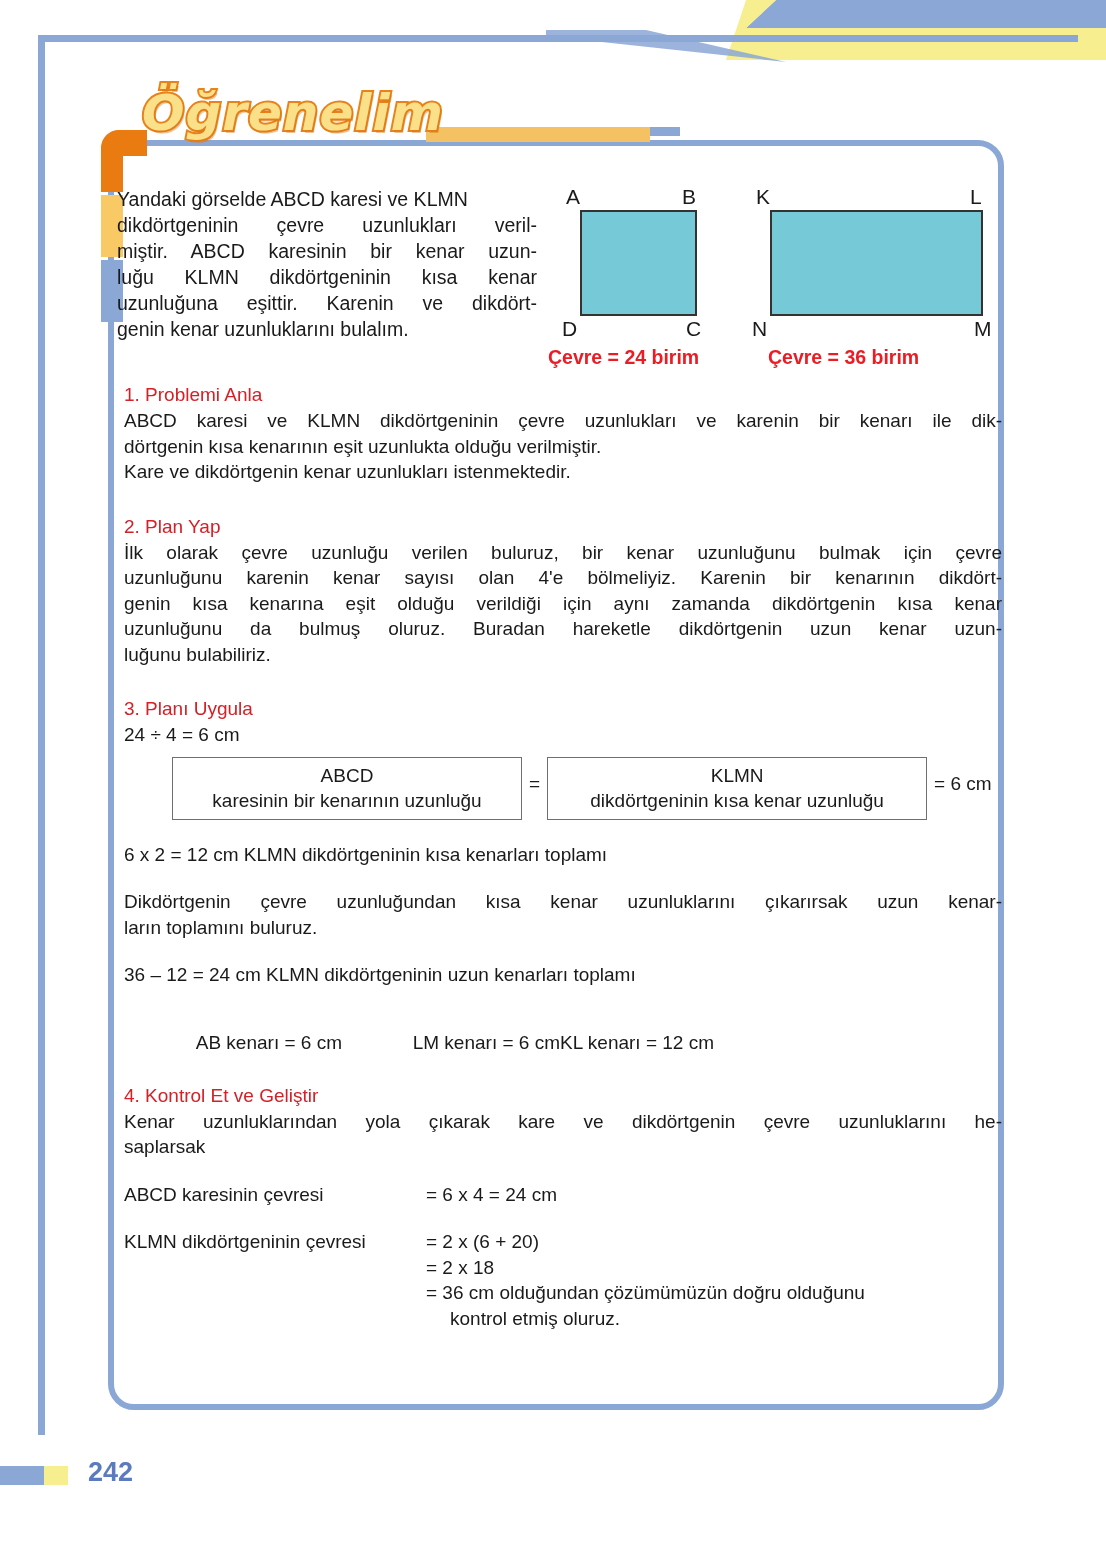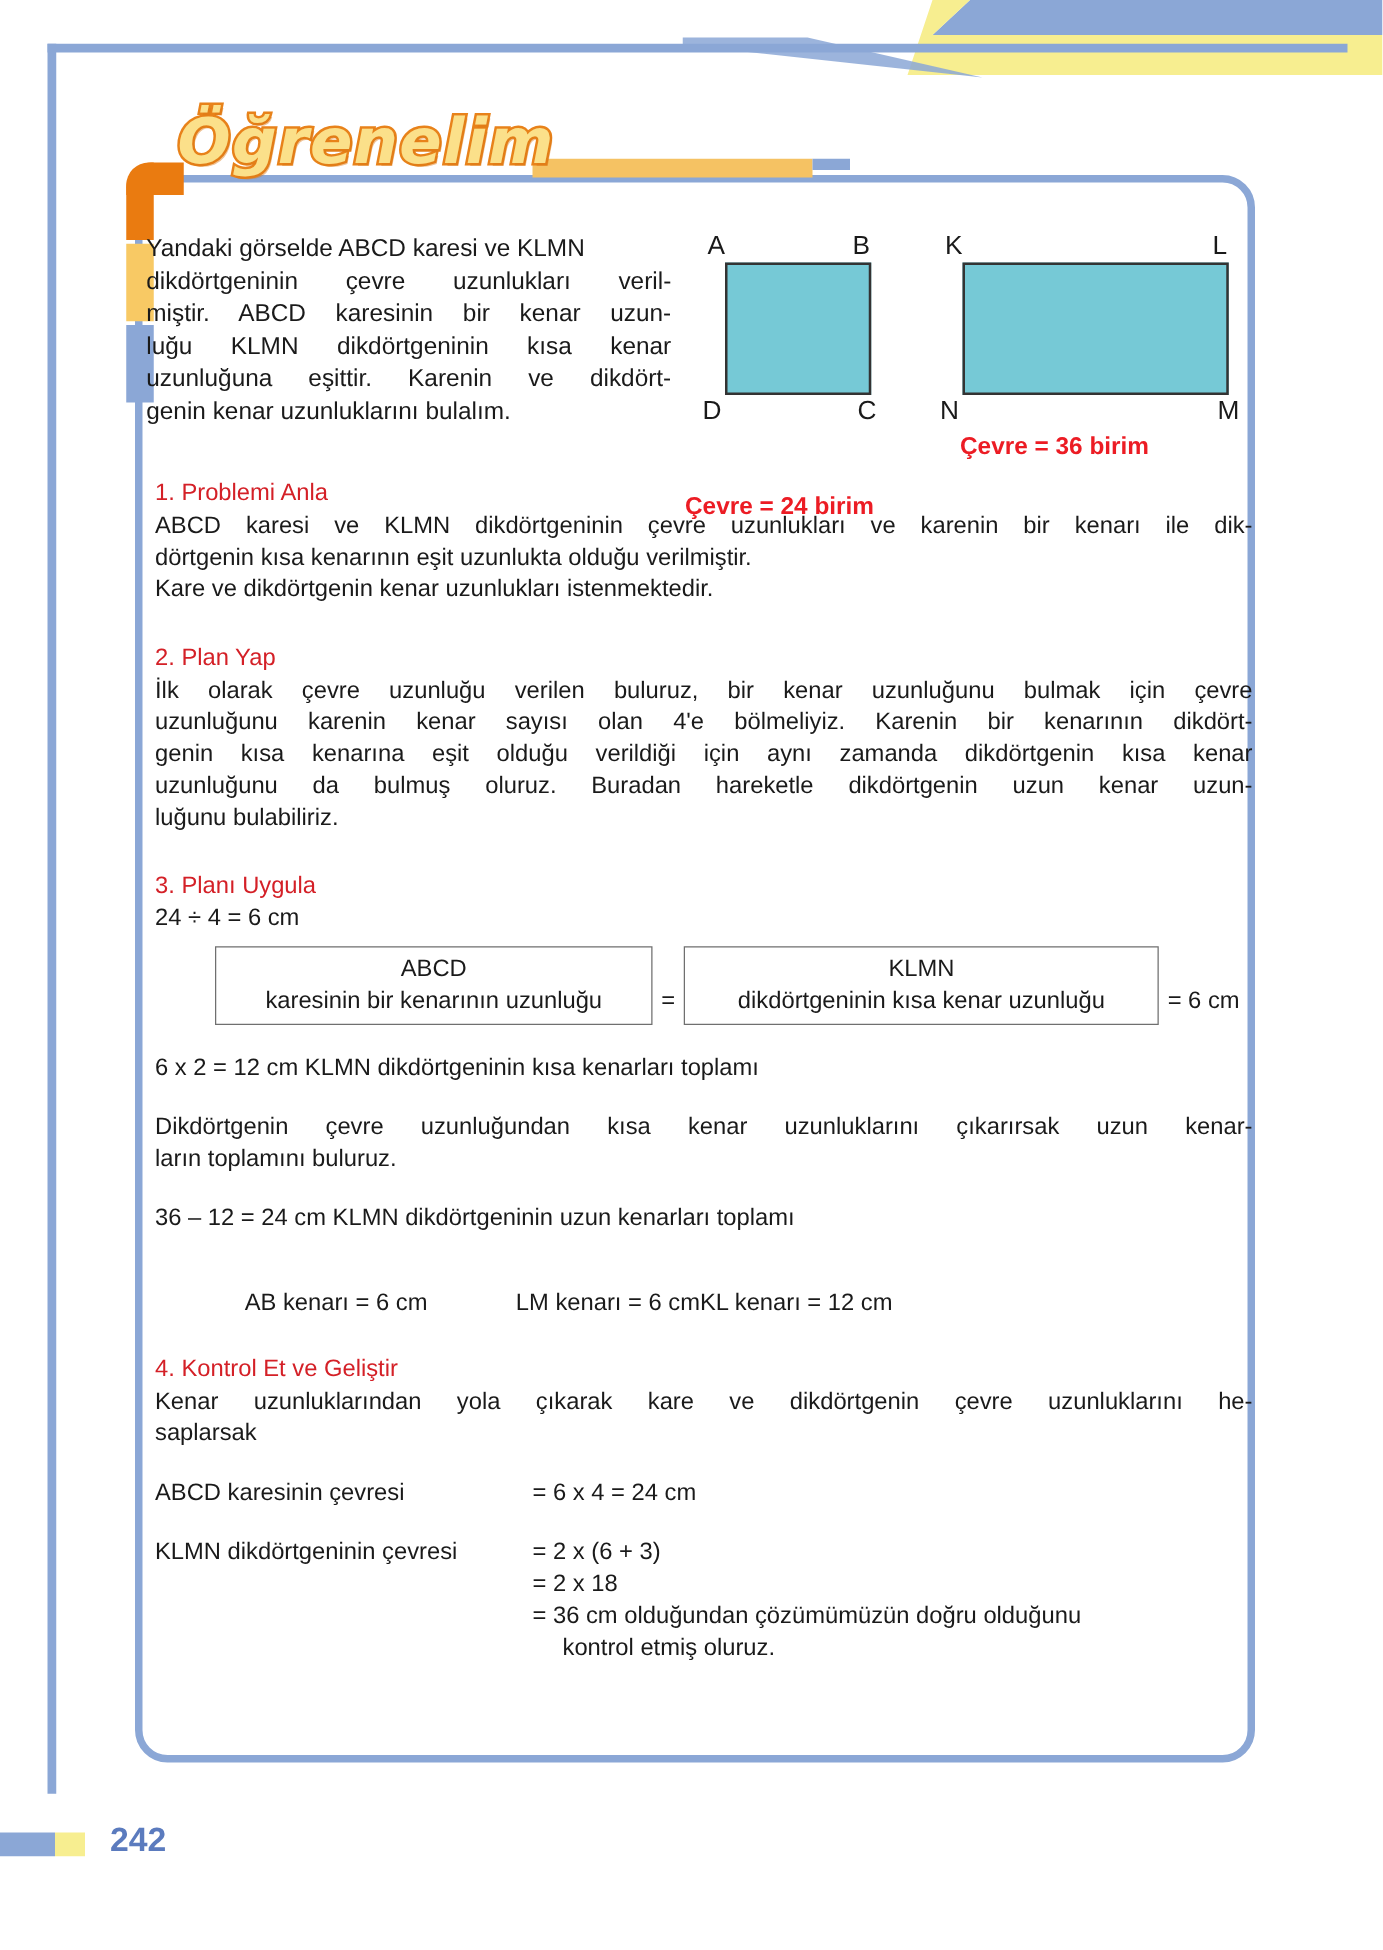--- a/index.html
+++ b/index.html
@@ -90,21 +90,21 @@
     color:#D42027;font-size:19px;font-weight:normal;
     margin:0 0 1px 0;line-height:24px;
   }
   .para{font-size:19px;line-height:25.5px;margin:0;}
   .para .ln{display:block;}
   .para .ln.j{text-align:justify;text-align-last:justify;}
   .gap-m{height:22px;}
   .gap-l{height:30px;}
 
   
-  .eqrow{display:flex;align-items:flex-end;margin-top:9px;font-size:19px;padding-left:48px;}
+  .eqrow{display:flex;align-items:center;margin-top:9px;font-size:19px;padding-left:48px;}
   .eqbox{
     border:1.5px solid #6f6f6f;
     padding:5px 10px 6px 10px;
     text-align:center;line-height:25px;
     box-sizing:border-box;
   }
   .eqbox .t1{display:block;}
   .eqbox .t2{display:block;}
   .eqop{display:flex;align-items:flex-end;padding:0 7px 8px 7px;}
 
@@ -175,21 +175,21 @@
 </div>
 
 <div class="figs">
 
   <div class="fig" style="left:0;top:0;width:190px;height:180px;">
     <div class="vx" style="left:6px;top:0;">A</div>
     <div class="vx" style="left:122px;top:0;">B</div>
     <div class="shape" style="position:absolute;left:20px;top:24px;width:117px;height:106px;"></div>
     <div class="vx" style="left:2px;top:132px;">D</div>
     <div class="vx" style="left:126px;top:132px;">C</div>
-    <div class="cap" style="left:-12px;top:160px;margin-top:48px;">Çevre = 24 birim</div>
+    <div class="cap" style="left:-12px;top:160px;">Çevre = 24 birim</div>
   </div>
 
   <div class="fig" style="left:192px;top:0;width:238px;height:180px;">
     <div class="vx" style="left:4px;top:0;">K</div>
     <div class="vx" style="left:218px;top:0;">L</div>
     <div class="shape" style="position:absolute;left:18px;top:24px;width:213px;height:106px;"></div>
     <div class="vx" style="left:0;top:132px;">N</div>
     <div class="vx" style="left:222px;top:132px;">M</div>
     <div class="cap" style="left:16px;top:160px;">Çevre = 36 birim</div>
   </div>
@@ -268,21 +268,21 @@
     <div class="gap-m"></div>
 
     <div class="alg">
       <div class="row">
         <span class="lhs">ABCD karesinin çevresi</span>
         <span class="rhs">= 6 x 4 = 24 cm</span>
       </div>
       <div class="gap-m"></div>
       <div class="row">
         <span class="lhs">KLMN dikdörtgeninin çevresi</span>
-        <span class="rhs">= 2 x (6 + 3)</span>
+        <span class="rhs">= 2 x (6 + 20)</span>
       </div>
       <div class="row">
         <span class="lhs"></span>
         <span class="rhs">= 2 x 18</span>
       </div>
       <div class="row">
         <span class="lhs"></span>
         <span class="rhs">= 36 cm olduğundan çözümümüzün doğru olduğunu</span>
       </div>
       <div class="row">

